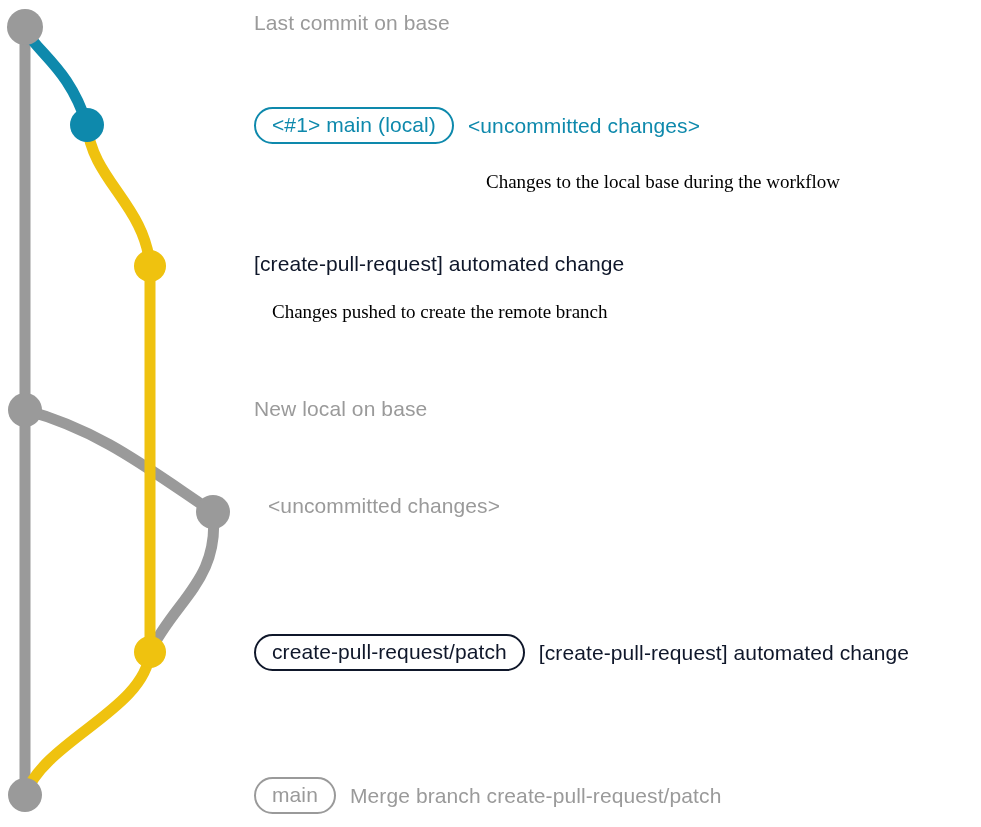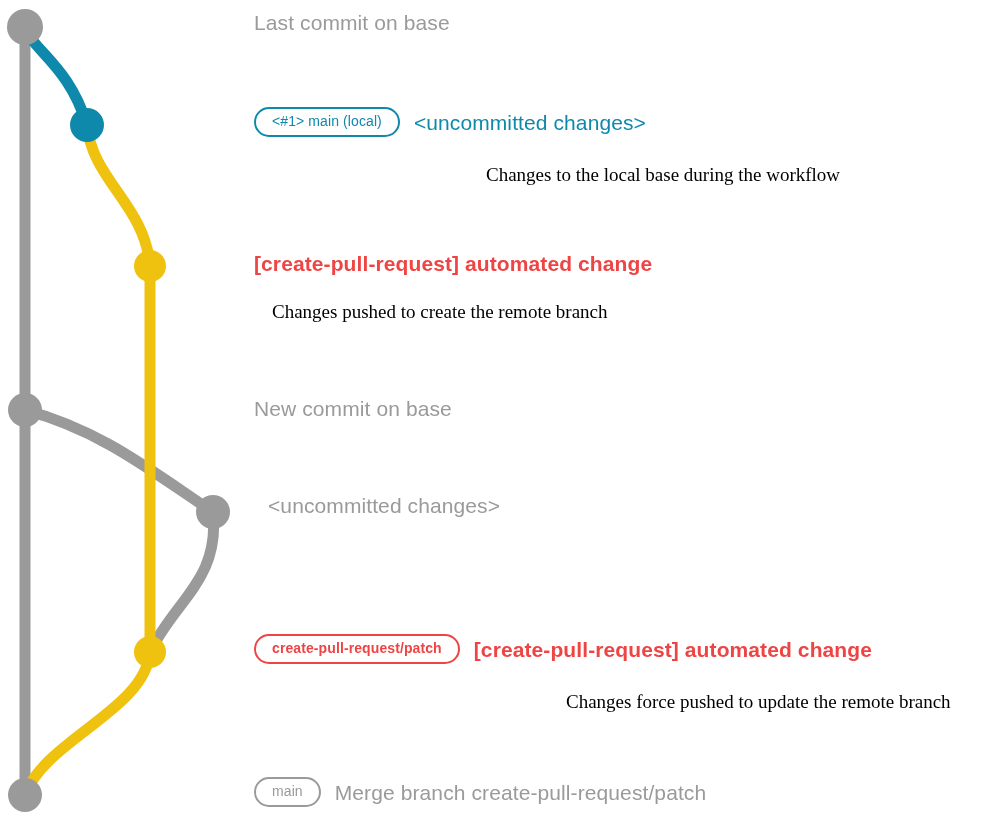--- a/index.html
+++ b/index.html
@@ -41,21 +41,21 @@
     align-items: center;
     white-space: nowrap;
   }
   .badge {
     display: inline-flex;
     align-items: center;
     justify-content: center;
     border: 2px solid currentColor;
     border-radius: 999px;
     padding: 5px 16px 7px 16px;
-    font-size: 14px;
+    font-size: 21px;
     line-height: 1;
     letter-spacing: 0.1px;
     box-sizing: border-box;
     background: #ffffff;
   }
   .subject {
     font-size: 21px;
     line-height: 1;
     letter-spacing: 0.1px;
     margin-left: 14px;
@@ -66,21 +66,21 @@
   .desc {
     font-family: "Liberation Serif", serif;
     font-size: 19px;
     color: #000000;
     line-height: 1;
     margin-top: 28px;
     white-space: nowrap;
   }
   
   .c-blue   { color: #0e89ac; }
-  .c-yellow { color: #ef4444; font-weight: bold; }
+  .c-yellow { color: #0f172a; }
   .c-gray   { color: #9a9a9a; }
 </style>
 </head>
 <body>
 
 <div id="canvas">
 
   <svg id="graph-svg" width="981" height="827" viewBox="0 0 981 827" xmlns="http://www.w3.org/2000/svg">
 
     <path d="M 25 27 L 25 795" stroke="#9a9a9a" stroke-width="11" fill="none" stroke-linecap="round"></path>
@@ -128,40 +128,39 @@
       <div class="headline">
         <span class="subject no-badge c-yellow">[create-pull-request] automated change</span>
       </div>
       <div class="desc" style="padding-left:18px;">Changes pushed to create the remote branch</div>
     </div>
   </div>
 
   <div class="row" style="left:254px; top:398px;">
     <div class="row-inner">
       <div class="headline">
-        <span class="subject no-badge c-gray">New commit on base</span>
+        <span class="subject no-badge c-gray">New local on base</span>
       </div>
     </div>
   </div>
 
   <div class="row" style="left:254px; top:495px;">
     <div class="row-inner">
       <div class="headline">
         <span class="subject c-gray">&lt;uncommitted changes&gt;</span>
       </div>
     </div>
   </div>
 
   <div class="row" style="left:254px; top:634px;">
     <div class="row-inner">
       <div class="headline">
         <span class="badge c-yellow">create-pull-request/patch</span>
         <span class="subject c-yellow">[create-pull-request] automated change</span>
       </div>
-      <div class="desc" style="padding-left:312px;">Changes force pushed to update the remote branch</div>
     </div>
   </div>
 
   <div class="row" style="left:254px; top:777px;">
     <div class="row-inner">
       <div class="headline">
         <span class="badge c-gray">main</span>
         <span class="subject c-gray">Merge branch create-pull-request/patch</span>
       </div>
     </div>

